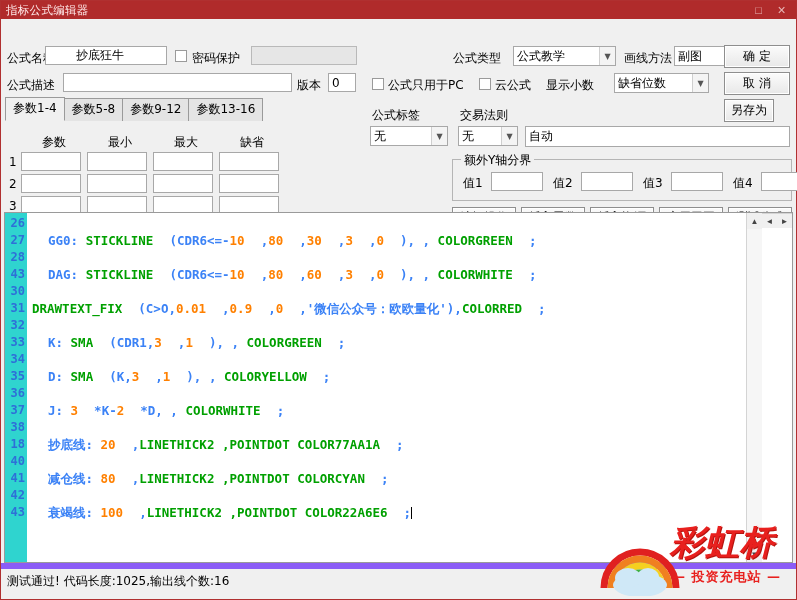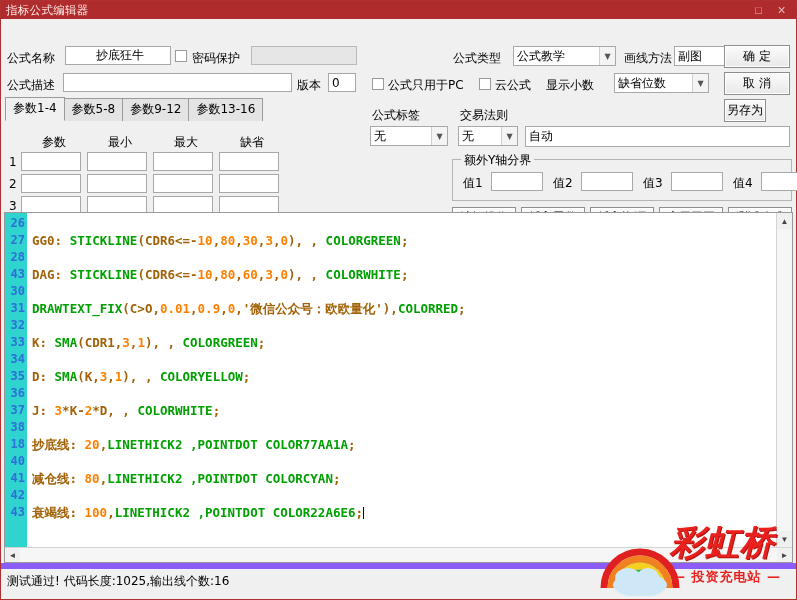--- a/index.html
+++ b/index.html
@@ -105,40 +105,40 @@
     position: absolute; top: -8px; left: 8px; background: #f0f0f0;
     padding: 0 3px; font-size: 12px; font-family: "DejaVu Sans", sans-serif;
   }
 
   
   .editor-wrap {
     flex: 1 1 auto; position: relative;
     margin: 0 3px 0 3px;
     border: 1px solid #9a9a9a;
     background: #fff;
-    display: flex; flex-direction: column;
+    display: flex; flex-direction: row;
     overflow: hidden;
   }
   .editor-body { flex: 1 1 auto; display: flex; position: relative; overflow: hidden; }
   .gutter {
     width: 22px; background: #2fd4cf; flex: 0 0 auto;
     padding-top: 2px;
   }
   .gutter .gnum {
     height: 17px; line-height: 17px; text-align: right; padding-right: 2px;
     color: #2e6fd8; font-family: "DejaVu Sans Mono", monospace; font-size: 12px;
     font-weight: bold;
   }
   .code {
     flex: 1 1 auto; background: #fff; padding-top: 2px; padding-left: 5px;
     font-family: "DejaVu Sans Mono", monospace; font-size: 12.5px;
     font-weight: bold; white-space: pre; overflow: hidden;
   }
   .code .cl { height: 17px; line-height: 17px; }
-  .tok-plain { color: #a16207; }
+  .tok-plain { color: #3b82f6; margin-left: 16px; }
   .tok-fn { color: #00a000; }
   .tok-num { color: #ff8000; }
   .caret { display: inline-block; width: 1px; height: 12px; background: #000;
            vertical-align: -2px; }
 
   
   .vscroll {
     position: absolute; right: 0; top: 0; bottom: 0; width: 16px;
     background: #f0f0f0; border-left: 1px solid #d4d4d4;
     display: flex; flex-direction: column; align-items: center;
@@ -197,21 +197,21 @@
     <span class="title">指标公式编辑器</span>
     <div class="win-btns">
       <span class="win-btn maxi">□</span>
       <span class="win-btn close">×</span>
     </div>
   </div>
 
   <div class="settings">
 
     <span class="abs lbl" style="left:6px; top:31px;">公式名称</span>
-    <div class="abs tfield" style="left:64px; top:27px; width:106px;padding-left:30px;">抄底狂牛</div>
+    <div class="abs tfield" style="left:44px; top:27px; width:122px;padding-left:30px;">抄底狂牛</div>
     <span class="abs chk" style="left:174px; top:31px;"></span>
     <span class="abs lbl" style="left:191px; top:31px;">密码保护</span>
     <div class="abs tfield gray" style="left:250px; top:27px; width:106px;"></div>
 
     <span class="abs lbl" style="left:6px; top:58px;">公式描述</span>
     <div class="abs tfield" style="left:62px; top:54px; width:229px;"></div>
     <span class="abs lbl" style="left:296px; top:58px;">版本</span>
     <div class="abs tfield" style="left:327px; top:54px; width:28px;">0</div>
 
     <div class="tabstrip">
@@ -299,21 +299,21 @@
       <span class="abs lbl" style="left:100px; top:15px;">值2</span>
       <div class="abs tfield" style="left:128px; top:12px; width:52px;"></div>
       <span class="abs lbl" style="left:190px; top:15px;">值3</span>
       <div class="abs tfield" style="left:218px; top:12px; width:52px;"></div>
       <span class="abs lbl" style="left:280px; top:15px;">值4</span>
       <div class="abs tfield" style="left:308px; top:12px; width:52px;"></div>
     </div>
 
     <div class="abs btn" style="left:723px; top:26px; width:66px; height:23px;">确 定</div>
     <div class="abs btn" style="left:723px; top:53px; width:66px; height:23px;">取 消</div>
-    <div class="abs btn" style="left:723px; top:80px; width:42px; height:23px;">另存为</div>
+    <div class="abs btn" style="left:723px; top:80px; width:50px; height:23px;">另存为</div>
 
     <div class="abs btn" style="left:451px; top:188px; width:64px; height:20px;">编辑操作</div>
     <div class="abs btn" style="left:520px; top:188px; width:64px; height:20px;">插入函数</div>
     <div class="abs btn" style="left:589px; top:188px; width:64px; height:20px;">插入资源</div>
     <div class="abs btn" style="left:658px; top:188px; width:64px; height:20px;">应用于图</div>
     <div class="abs btn" style="left:727px; top:188px; width:64px; height:20px;">测试公式</div>
   </div>
 
   <div class="editor-wrap">
     <div class="editor-body">

